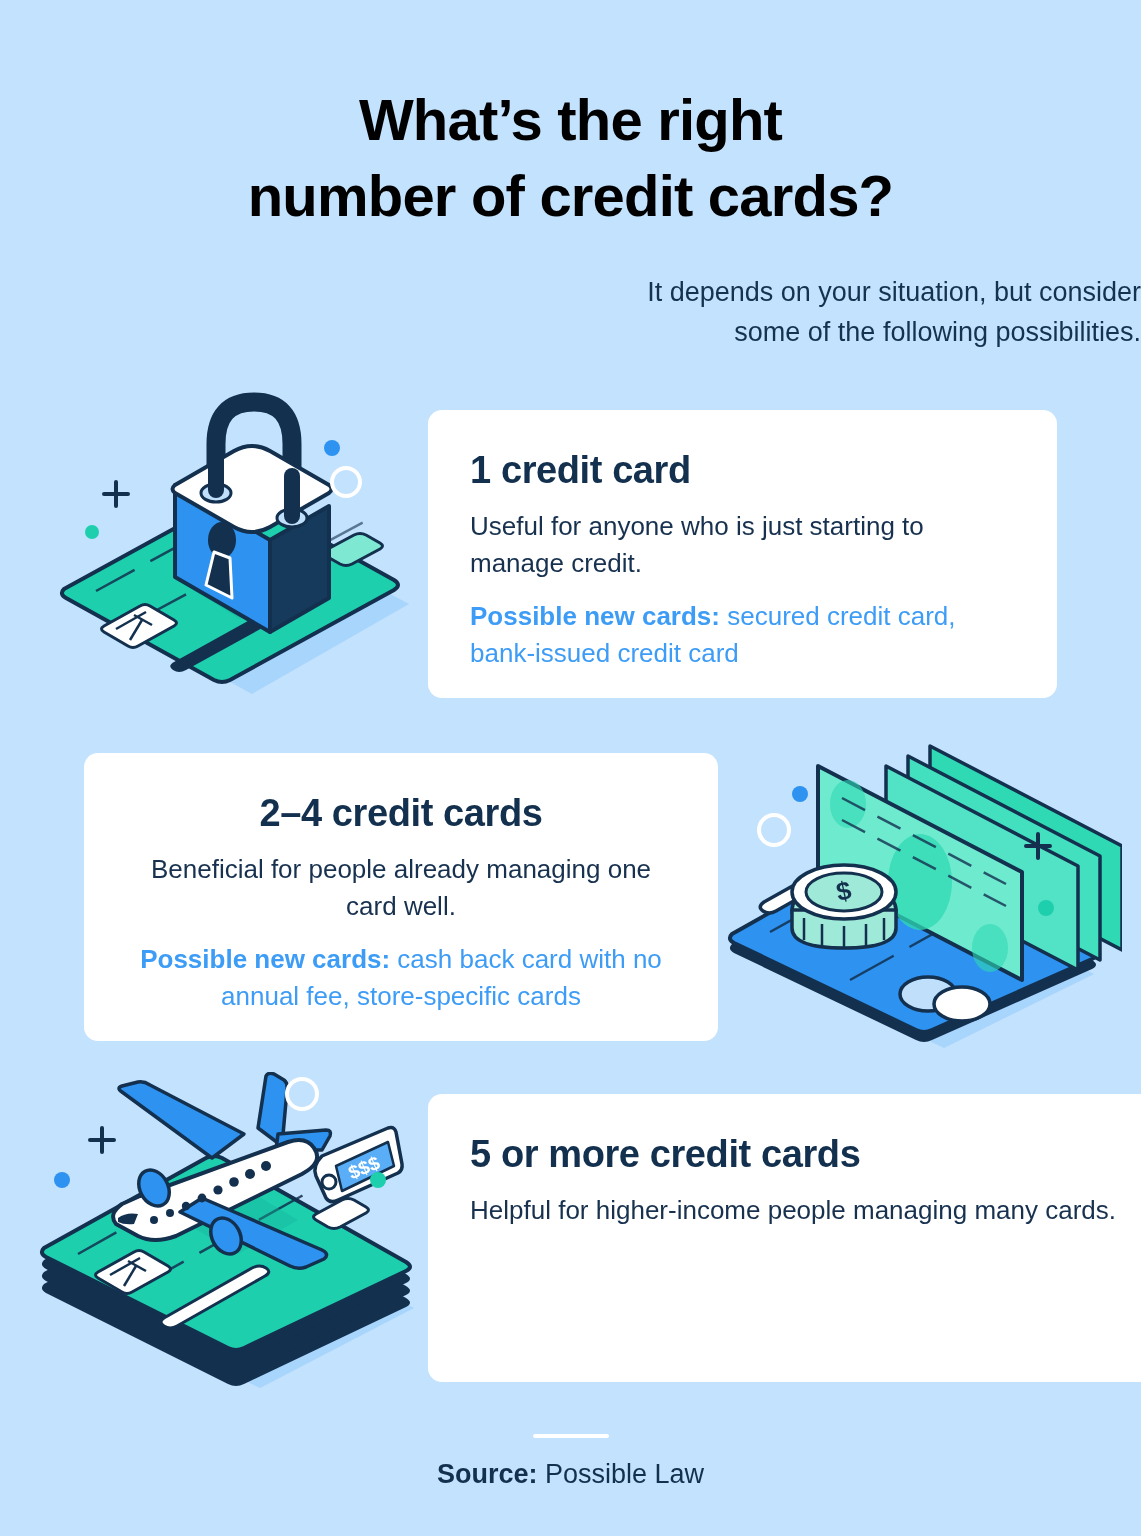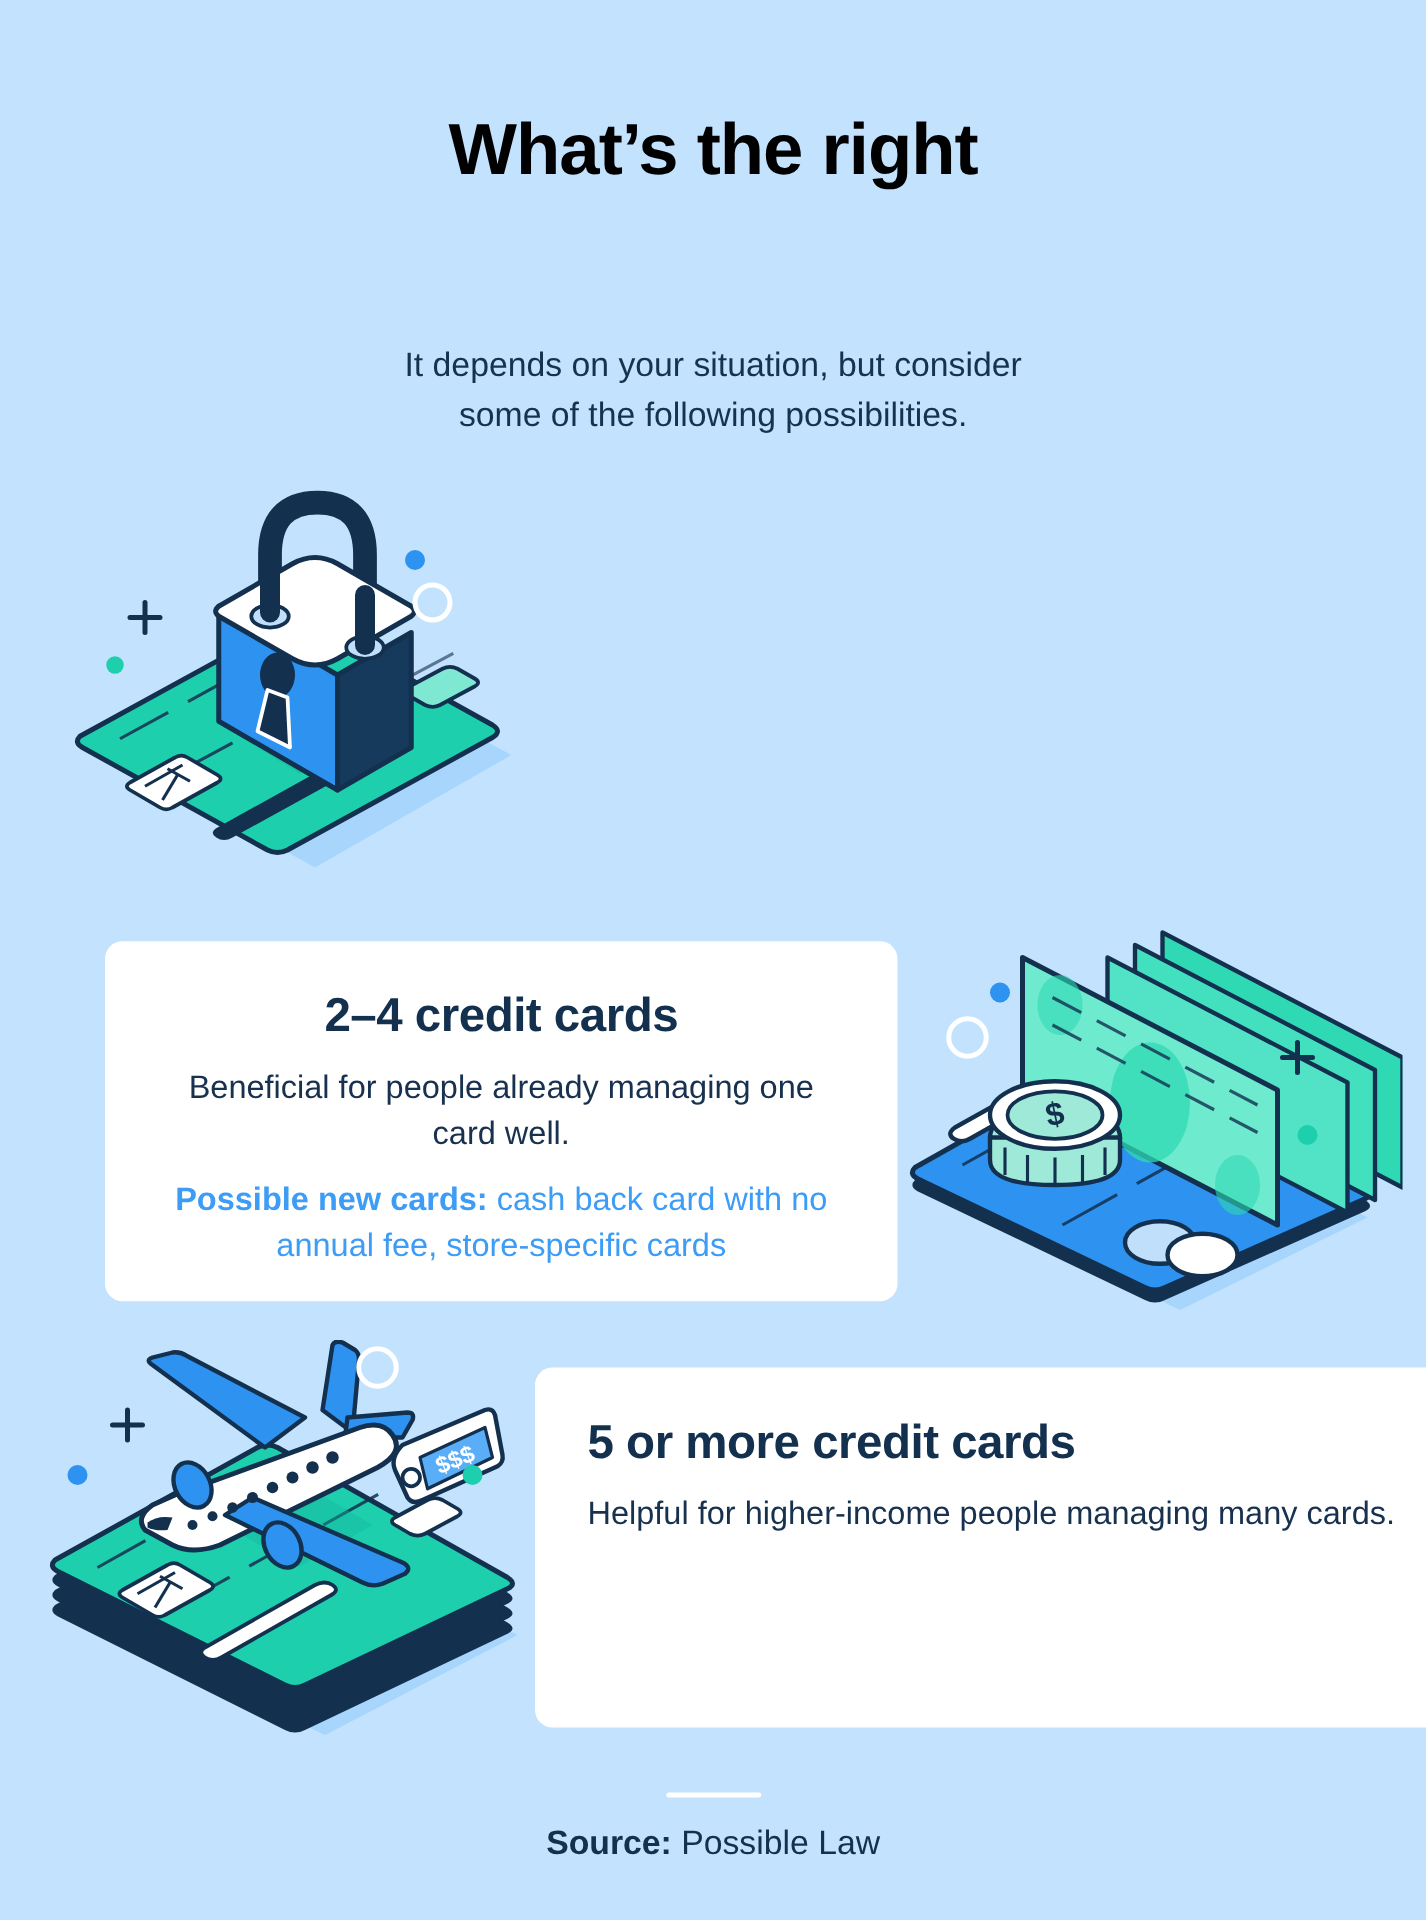--- a/index.html
+++ b/index.html
@@ -16,21 +16,21 @@
   
   .title{
     position:absolute; left:0; top:82px; width:1141px;
     text-align:center;
     font-size:58px; line-height:76px; font-weight:bold;
     letter-spacing:-0.8px;
     color:#000000;
   }
   .subtitle{
     position:absolute; left:0; top:272px; width:1141px;
-    text-align:center;
+    text-align:right;
     font-size:27px; line-height:40px; font-weight:normal;
     color:#15324f;
   }
 
   
   .card{
     position:absolute;
     background:#ffffff;
     border-radius:14px;
     padding:38px 42px 34px 42px;
@@ -73,20 +73,21 @@
   }
   .source b{ font-weight:bold; }
 </style>
 </head>
 <body>
 
 <div class="page">
 
   <h1 class="title">
     <span>What’s the right</span><br>
+    <span>number of credit cards?</span>
   </h1>
 
   <p class="subtitle">
     <span>It depends on your situation, but consider</span><br>
     <span>some of the following possibilities.</span>
   </p>
 
   <div class="illo illo-1">
     <svg viewBox="0 0 394 330" width="394" height="330">
 
@@ -136,20 +137,27 @@
 
       <g>
         <path d="M82 110 L82 134 M70 122 L94 122" stroke="#13304f" stroke-width="4" stroke-linecap="round"></path>
         <circle cx="58" cy="160" r="7" fill="#1ecfae"></circle>
         <circle cx="298" cy="76" r="8" fill="#2d92f0"></circle>
         <circle cx="312" cy="110" r="14" fill="none" stroke="#ffffff" stroke-width="4"></circle>
       </g>
     </svg>
   </div>
 
+  <div class="card card-1">
+    <h2>1 credit card</h2>
+    <p class="desc">Useful for anyone who is just starting to manage credit.</p>
+    <p class="poss">
+      <b>Possible new cards:</b><span> secured credit card, bank-issued credit card</span>
+    </p>
+  </div>
 
   <div class="card card-2">
     <h2>2–4 credit cards</h2>
     <p class="desc">Beneficial for people already managing one card well.</p>
     <p class="poss">
       <b>Possible new cards:</b><span> cash back card with no annual fee, store-specific cards</span>
     </p>
   </div>
 
   <div class="illo illo-2">

